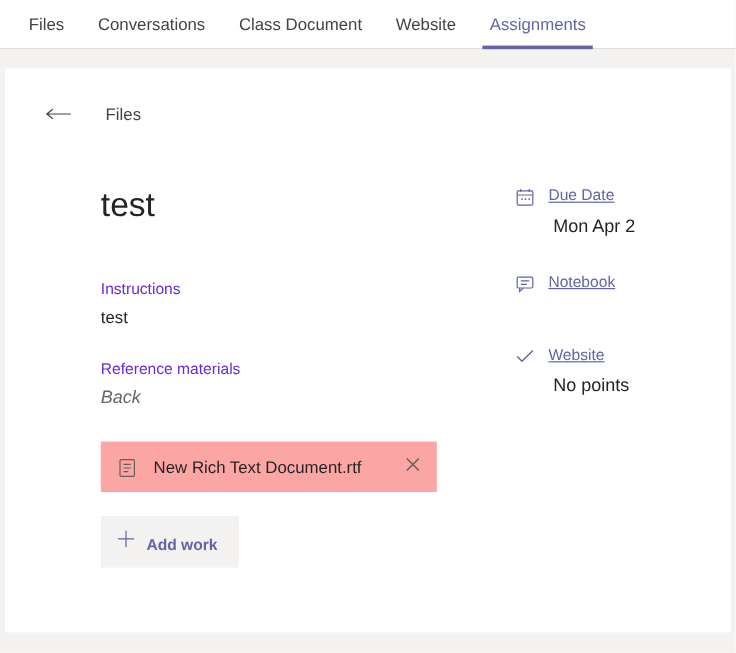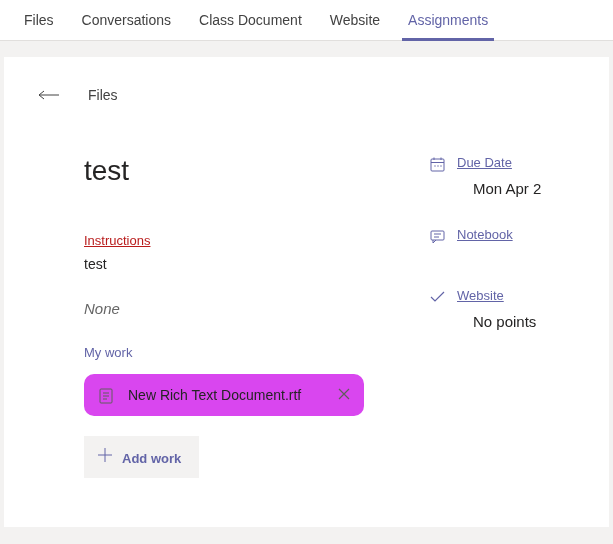--- a/index.html
+++ b/index.html
@@ -15,37 +15,37 @@
     .back-row { display: flex; align-items: center; gap: 28px; padding-left: 34px; margin-bottom: 52px; }
     .back-arrow { width: 22px; height: 14px; display: flex; align-items: center; justify-content: center; }
     .back-text { color: #424242; font-size: 14px; }
     
     .content { display: flex; padding-left: 80px; padding-right: 30px; gap: 60px; }
     .left-col { flex: 1; max-width: 340px; }
     .right-col { width: 150px; }
     
     .title { font-size: 28px; font-weight: 400; color: #252424; margin-bottom: 46px; }
     
-    .section-label { color: #b91c1c; font-size: 13px; margin-bottom: 8px; text-decoration: underline; }
+    .section-label { color: #6d28d9; font-size: 13px; margin-bottom: 8px; }
     .section-val { color: #252424; font-size: 14px; margin-bottom: 28px; }
     .italic-none { font-style: italic; color: #666; font-size: 15px; margin-bottom: 28px; }
     
     .mywork-label { color: #6264a7; font-size: 13px; margin-bottom: 14px; }
     
-    .attachment { display: flex; align-items: center; background: #d946ef; padding: 12px 14px; width: 280px; margin-bottom: 20px; gap: 14px; border-radius: 10px; }
+    .attachment { display: flex; align-items: center; background: #fca5a5; padding: 12px 14px; width: 280px; margin-bottom: 20px; gap: 14px; }
     .attachment-name { flex: 1; font-size: 14px; color: #252424; }
     .attachment .remove { color: #605e5c; font-size: 16px; cursor: pointer; }
     
     .add-work { display: inline-flex; align-items: flex-end; gap: 10px; background: #f3f2f1; padding: 12px 18px 12px 14px; cursor: pointer; }
     .add-work .plus { font-size: 16px; color: #6264a7; font-weight: 300; }
     .add-work .txt { color: #6264a7; font-size: 13px; font-weight: 600; }
     
     .side-item { display: flex; align-items: flex-start; gap: 12px; margin-bottom: 8px; }
     .side-label { color: #6264a7; font-size: 13px; text-decoration: underline; }
-    .side-val { color: #252424; font-size: 15px; margin-left: 44px; margin-bottom: 30px; }
+    .side-val { color: #252424; font-size: 15px; margin-left: 32px; margin-bottom: 30px; }
     
     .icon-box { width: 16px; height: 16px; display: flex; align-items: center; justify-content: center; flex-shrink: 0; margin-top: 1px; }
     
     .arrow-annotation { position: absolute; left: 190px; top: 484px; pointer-events: none; }
   </style>
 </head>
 <body>
 
 <div class="tabs">
   <div class="tab">Files</div>
@@ -66,23 +66,23 @@
     <span class="back-text">Files</span>
   </div>
 
   <div class="content">
     <div class="left-col">
       <h1 class="title">test</h1>
       
       <div class="section-label">Instructions</div>
       <div class="section-val">test</div>
       
-      <div class="italic-none">None</div>
+      <div class="section-label">Reference materials</div>
+      <div class="italic-none">Back</div>
       
-      <div class="mywork-label">My work</div>
       
       <div class="attachment">
         <span class="icon-box">
           <svg width="14" height="16" viewBox="0 0 14 16">
               <rect x="1" y="1" width="12" height="14" rx="1" stroke="#605e5c" fill="none"></rect>
               <line x1="4" y1="5" x2="10" y2="5" stroke="#605e5c"></line>
               <line x1="4" y1="8" x2="10" y2="8" stroke="#605e5c"></line>
               <line x1="4" y1="11" x2="8" y2="11" stroke="#605e5c"></line>
             </svg>
         </span>

